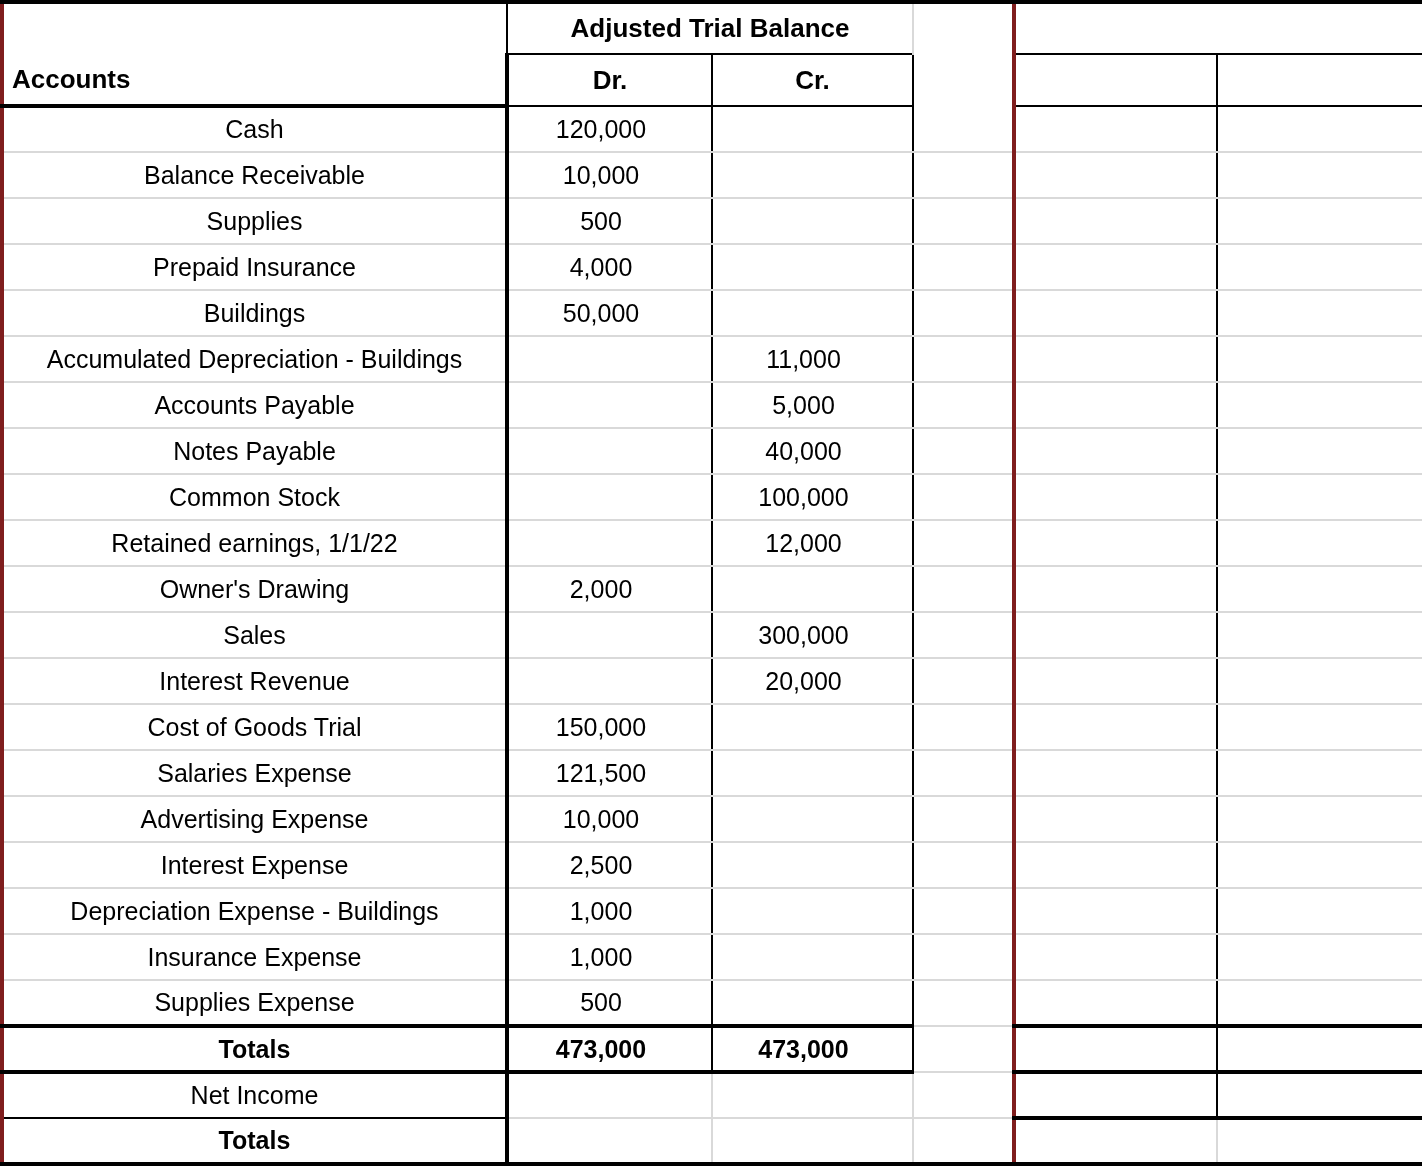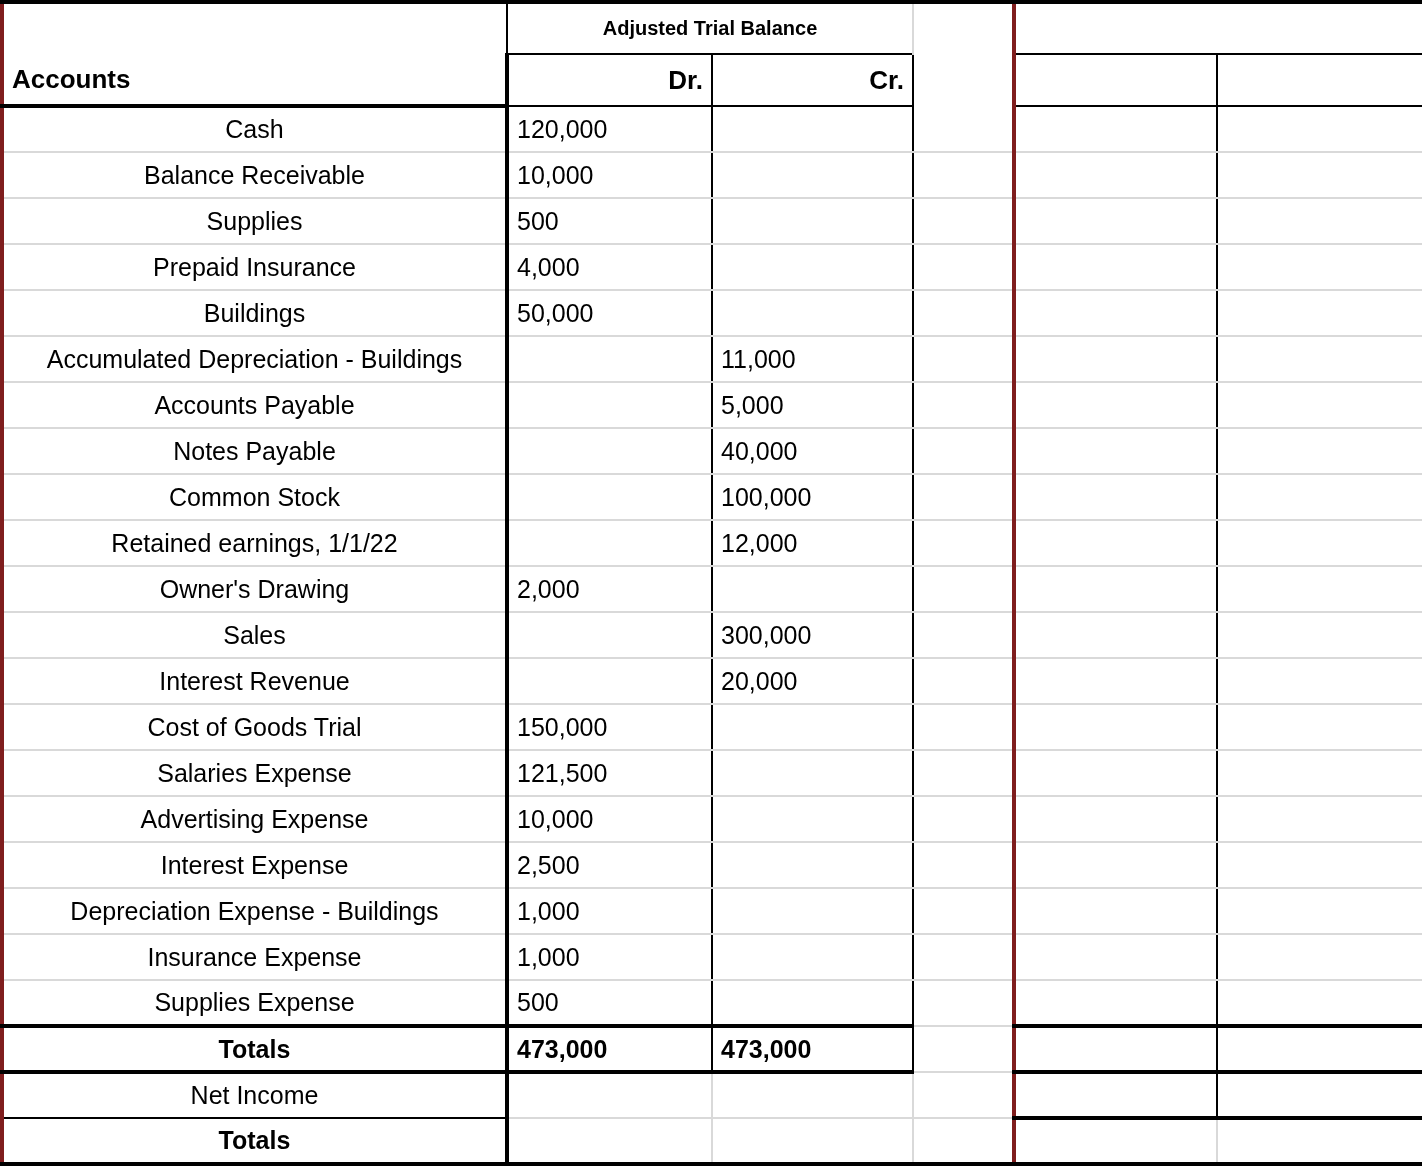--- a/index.html
+++ b/index.html
@@ -57,36 +57,36 @@
   .k-t  { border-top: 2px solid #000000; }
   .k-r  { border-right: 2px solid #000000; }
 
   
   .kk-b { border-bottom: 4px solid #000000; }
   .kk-t { border-top: 4px solid #000000; }
   .kk-l { border-left: 4px solid #7f1d1d; }
   .kk-r { border-right: 4px solid #000000; }
   .g-r  { border-right: 2px solid #d9d9d9; }
 
-  .num   { text-align: left; padding-right: 26px; }
+  .num   { text-align: center; padding-right: 26px; }
   .bold  { font-weight: bold; }
   .blank { }
 
   
   .hdr-title {
     height: 52px;
     font-weight: bold;
-    font-size: 20px;
+    font-size: 26px;
     text-align: center;
   }
   .hdr-sub {
     height: 52px;
     font-weight: bold;
     font-size: 26px;
-    text-align: right;
+    text-align: center;
   }
   .accounts-head {
     height: 52px;
     font-weight: bold;
     font-size: 26px;
     text-align: left;
     padding-left: 8px;
   }
 
   .row-label { text-align: center; padding-left: 8px; }

